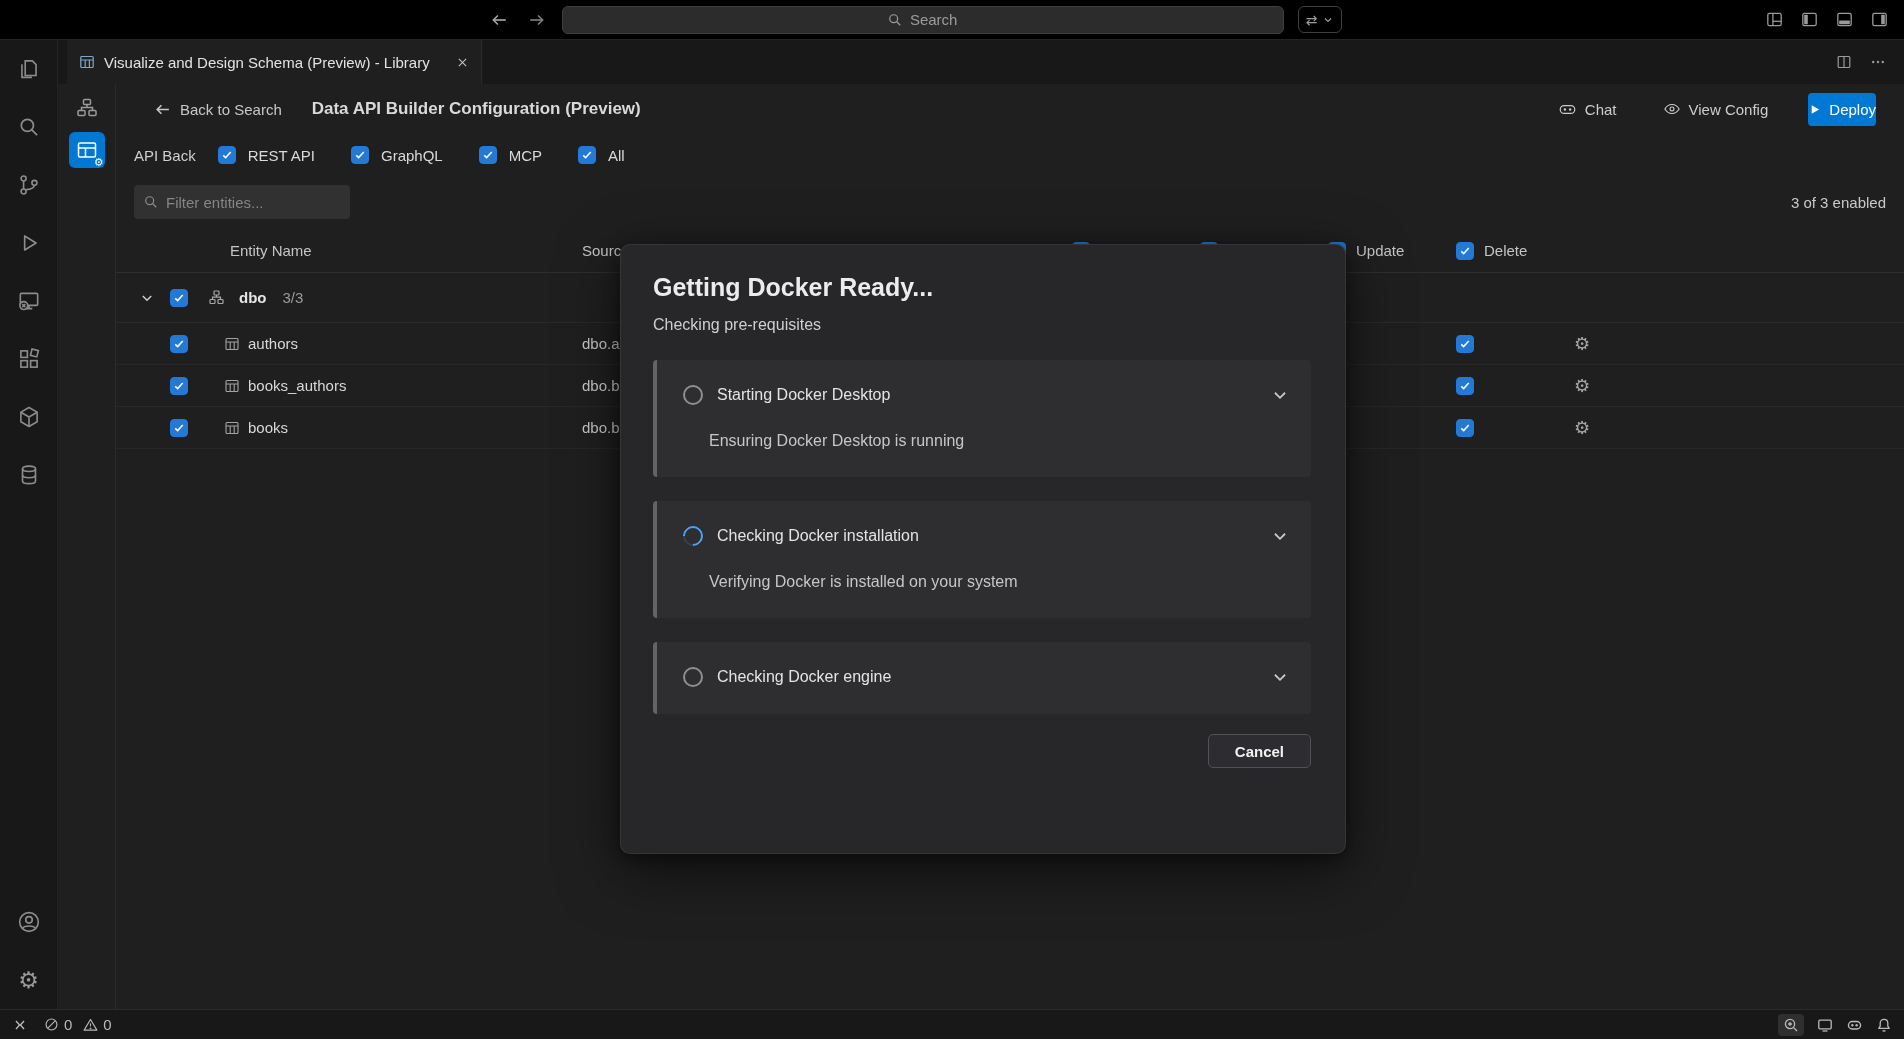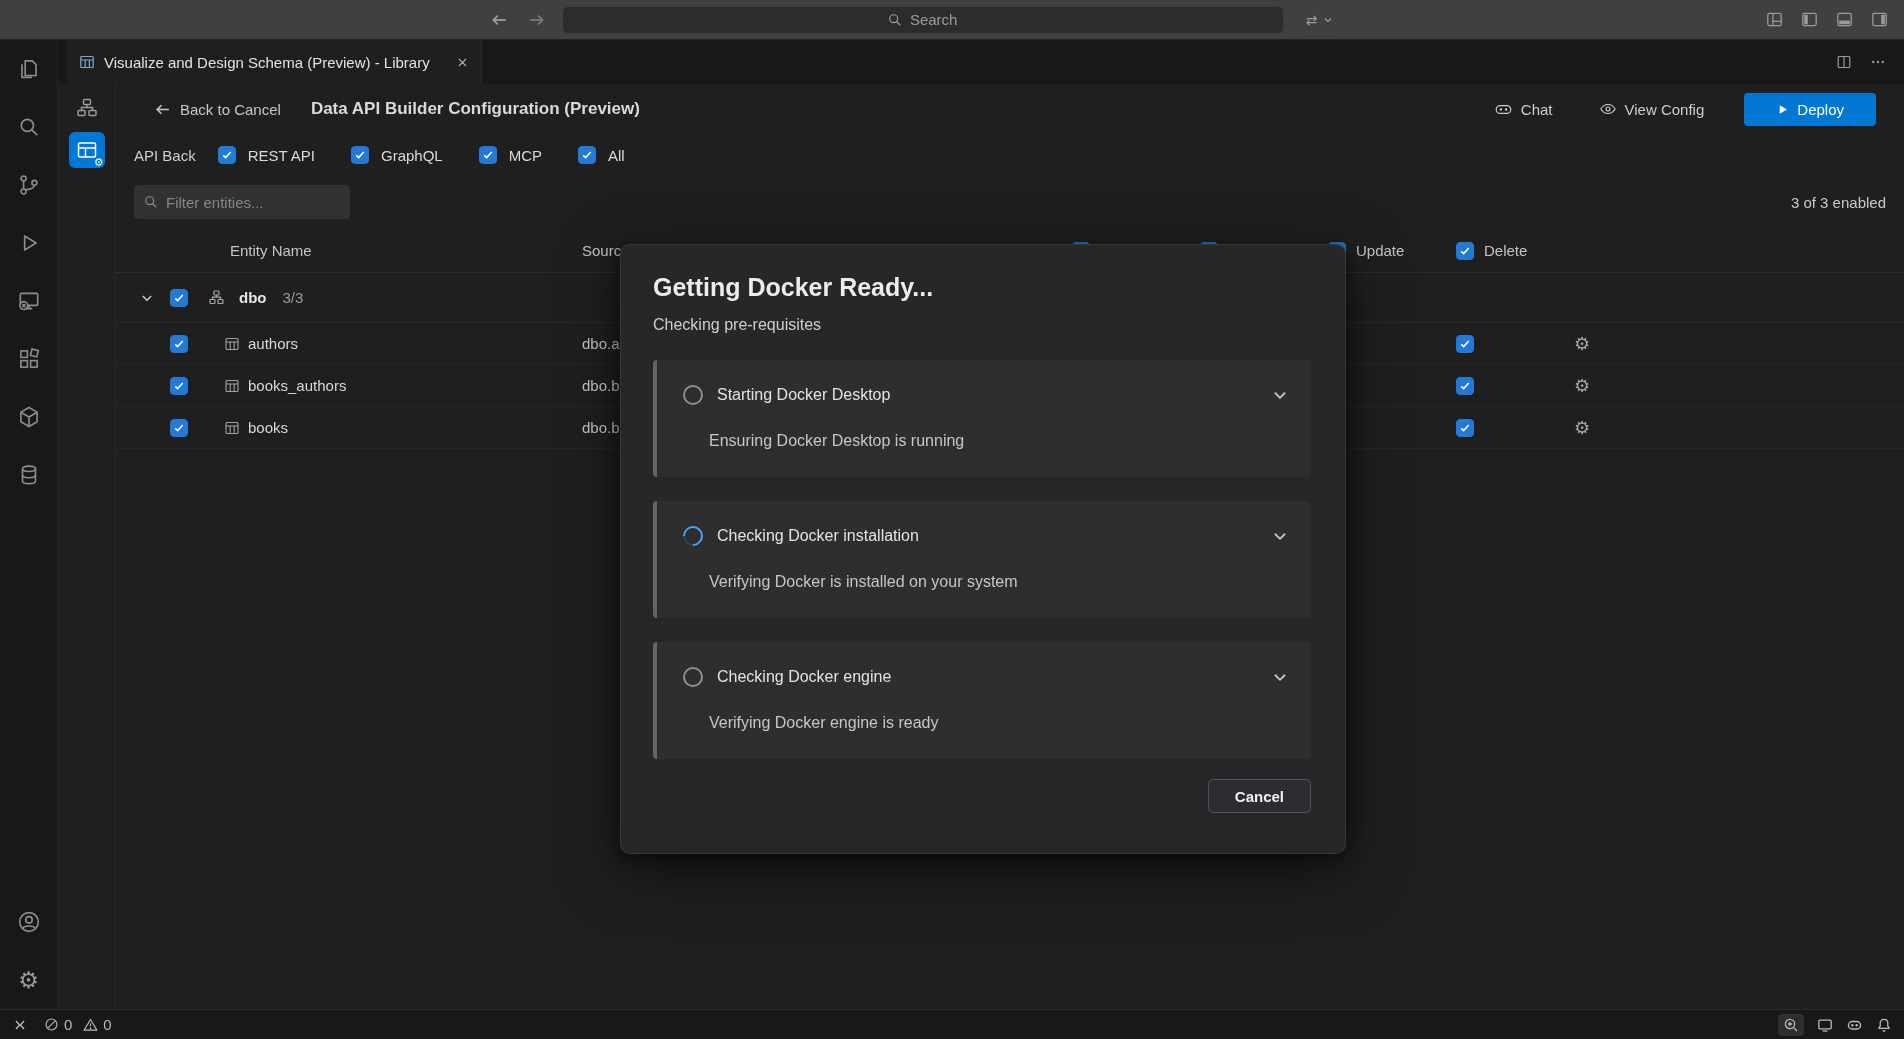--- a/index.html
+++ b/index.html
@@ -2,21 +2,21 @@
 <html style="--accent: #0078d4; --checkbox: #2379d6; --progress: #4ba3f5;"><head>
 <meta charset="utf-8">
 <style>
   *{margin:0;padding:0;box-sizing:border-box}
   html,body{width:1904px;height:1039px;overflow:hidden;background:#1f1f1f;
     font-family:"Liberation Sans","DejaVu Sans",sans-serif;color:#ccc;font-size:15px;cursor:default}
   svg{display:block}
   .window{position:relative;width:1904px;height:1039px;display:flex;flex-direction:column;background:#1f1f1f}
 
   
-  .titlebar{height:40px;background:#404040;display:flex;align-items:center;border-bottom:1px solid #232323;flex:none}
+  .titlebar{height:40px;background:#000000;display:flex;align-items:center;border-bottom:1px solid #232323;flex:none}
   .tb-left{flex:1;display:flex;justify-content:flex-end;align-items:center;gap:20px;margin-right:16px}
   .nav-arrow{color:#a2a2a2}
   .nav-arrow.dim{color:#7d7d7d}
   .command-center{width:722px;height:28px;background:#2c2c2c;border:1px solid #3f3f3f;border-radius:6px;
     display:flex;align-items:center;justify-content:center;gap:8px;color:#9c9c9c;cursor:pointer}
   .tb-dropdown{margin-left:14px;height:27px;border:1px solid #3f3f3f;border-radius:6px;display:flex;align-items:center;
     gap:5px;padding:0 7px;color:#9c9c9c;cursor:pointer}
   .glyph{font-family:"DejaVu Sans",sans-serif;line-height:1}
   .tb-right{flex:1;display:flex;justify-content:flex-end;align-items:center;gap:18px;padding-right:16px;color:#9a9a9a}
   .tb-icon{cursor:pointer}
@@ -46,21 +46,21 @@
   .content{flex:1;min-width:0;display:flex;flex-direction:column}
 
   
   .page-head{margin-top:8px;height:34px;display:flex;align-items:center;padding:0 28px 0 38px;flex:none}
   .back-link{display:flex;align-items:center;gap:9px;color:#c7c7c7;cursor:pointer}
   .page-title{margin-left:30px;font-size:17px;font-weight:700;color:#d9d9d9}
   .head-actions{margin-left:auto;display:flex;align-items:center}
   .ghost-btn{display:flex;align-items:center;gap:8px;color:#cccccc;cursor:pointer}
   .ghost-btn + .ghost-btn{margin-left:46px}
   .deploy-btn{margin-left:40px;height:33px;background:var(--accent,#0078d4);color:#fff;border:none;border-radius:4px;
-    display:flex;align-items:center;gap:8px;padding:0 32px;font-size:15px;font-family:inherit;cursor:pointer}
+    display:flex;align-items:center;gap:8px;padding:0 0;font-size:15px;font-family:inherit;cursor:pointer}
 
   
   .filter-row{margin-top:12px;height:34px;display:flex;align-items:center;padding-left:18px;gap:12px;flex:none}
   .filter-label{color:#cfcfcf;margin-right:10px}
   .cb-group{display:flex;align-items:center;gap:12px;margin-right:24px;cursor:pointer}
   .cb-group-label{color:#dadada}
 
   .search-row{margin-top:13px;height:34px;display:flex;align-items:center;padding:0 18px;flex:none}
   .filter-input-wrap{width:216px;height:34px;background:#313131;border-radius:4px;display:flex;align-items:center;
     gap:8px;padding:12px 10px;color:#8a8a8a}
@@ -309,21 +309,21 @@
           </div>
         </div>
 
         <div class="content">
 
           <div class="page-head">
             <span class="back-link">
               <svg width="17" height="17" viewBox="0 0 16 16" fill="none" stroke="currentColor" stroke-width="1.5">
                   <path d="M14 8H3M7 4L3 8l4 4"></path>
                 </svg>
-              <span>Back to Cancel</span>
+              <span>Back to Search</span>
             </span>
             <span class="page-title">Data API Builder Configuration (Preview)</span>
             <span class="head-actions">
               <span class="ghost-btn">
                 <svg width="19" height="19" viewBox="0 0 24 24" fill="none" stroke="currentColor" stroke-width="1.5">
                     <rect x="2.8" y="7" width="18.4" height="10" rx="5"></rect>
                     <circle cx="8.7" cy="12" r="1.5" fill="currentColor" stroke="none"></circle>
                     <circle cx="15.3" cy="12" r="1.5" fill="currentColor" stroke="none"></circle>
                   </svg>
                 <span>Chat</span>
@@ -698,21 +698,20 @@
       <div class="step">
         <div class="step-head">
           <span class="spinner pending"></span>
           <span class="step-title">Checking Docker engine</span>
           <span class="step-chevron">
             <svg width="18" height="18" viewBox="0 0 16 16" fill="none" stroke="currentColor" stroke-width="1.6">
                 <path d="M3.5 6l4.5 4.5L12.5 6"></path>
               </svg>
           </span>
         </div>
-        <div class="step-desc">Verifying Docker engine is ready</div>
       </div>
 
     </div>
     <div class="modal-footer">
       <button class="btn-secondary">Cancel</button>
     </div>
   </div>
 
 </div>
 

